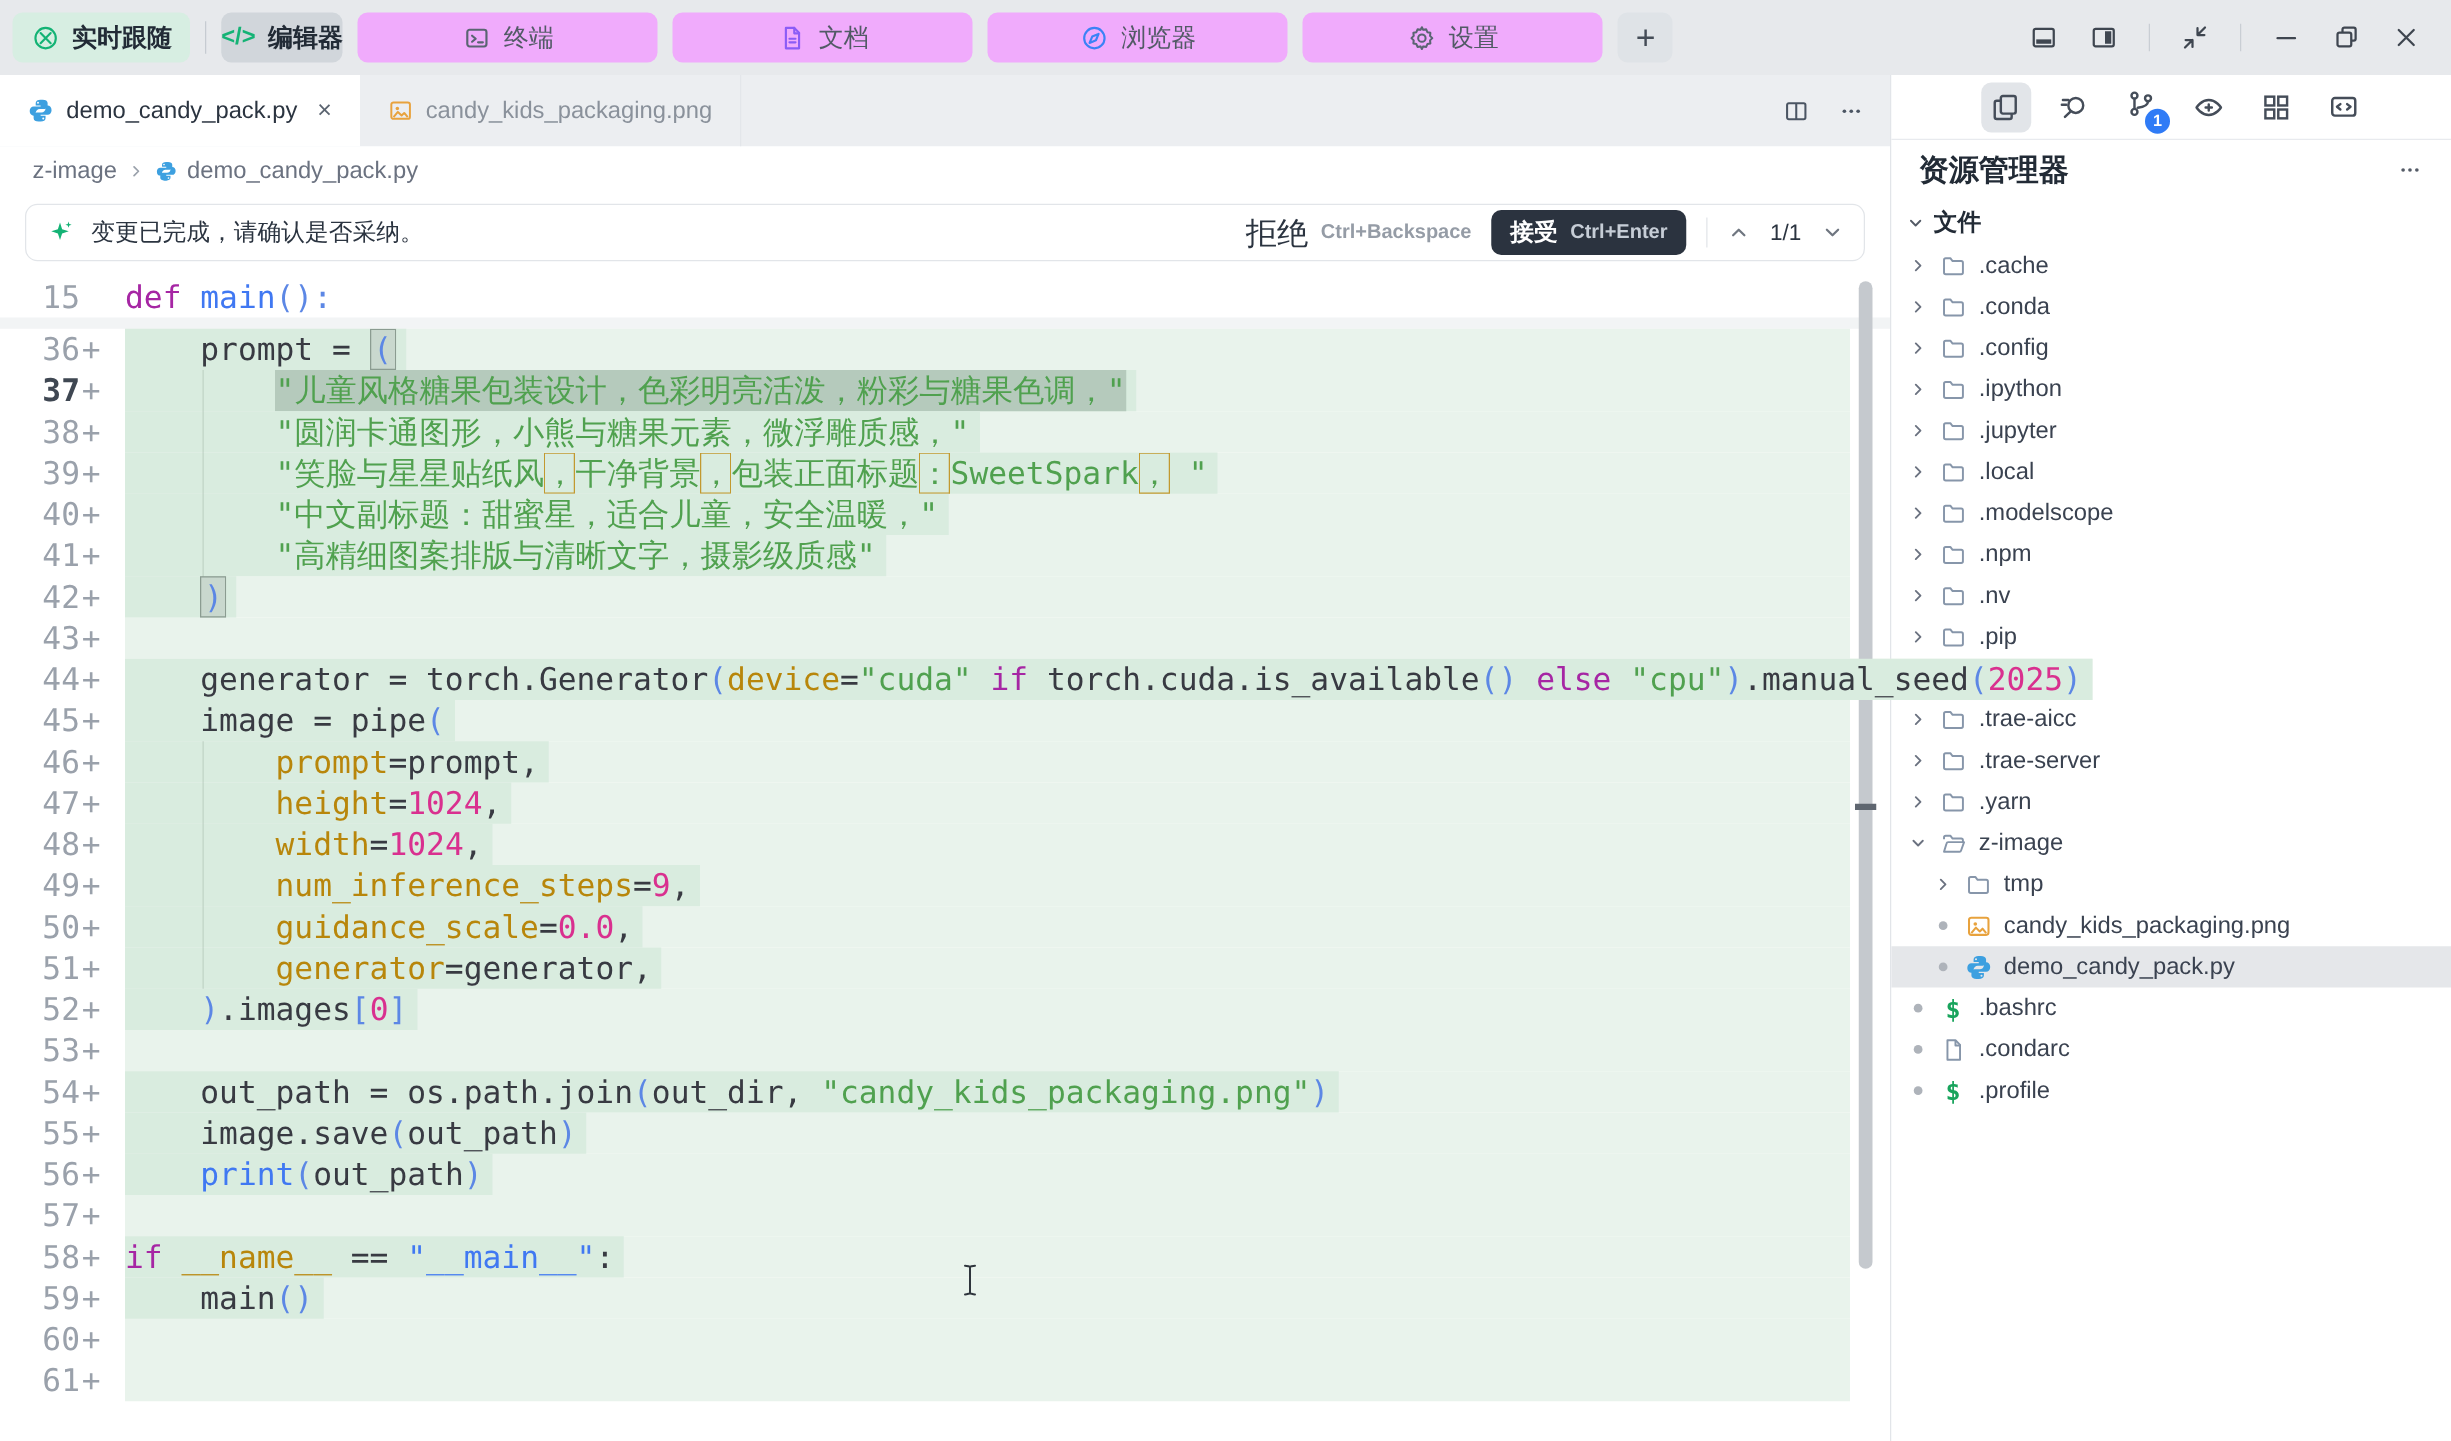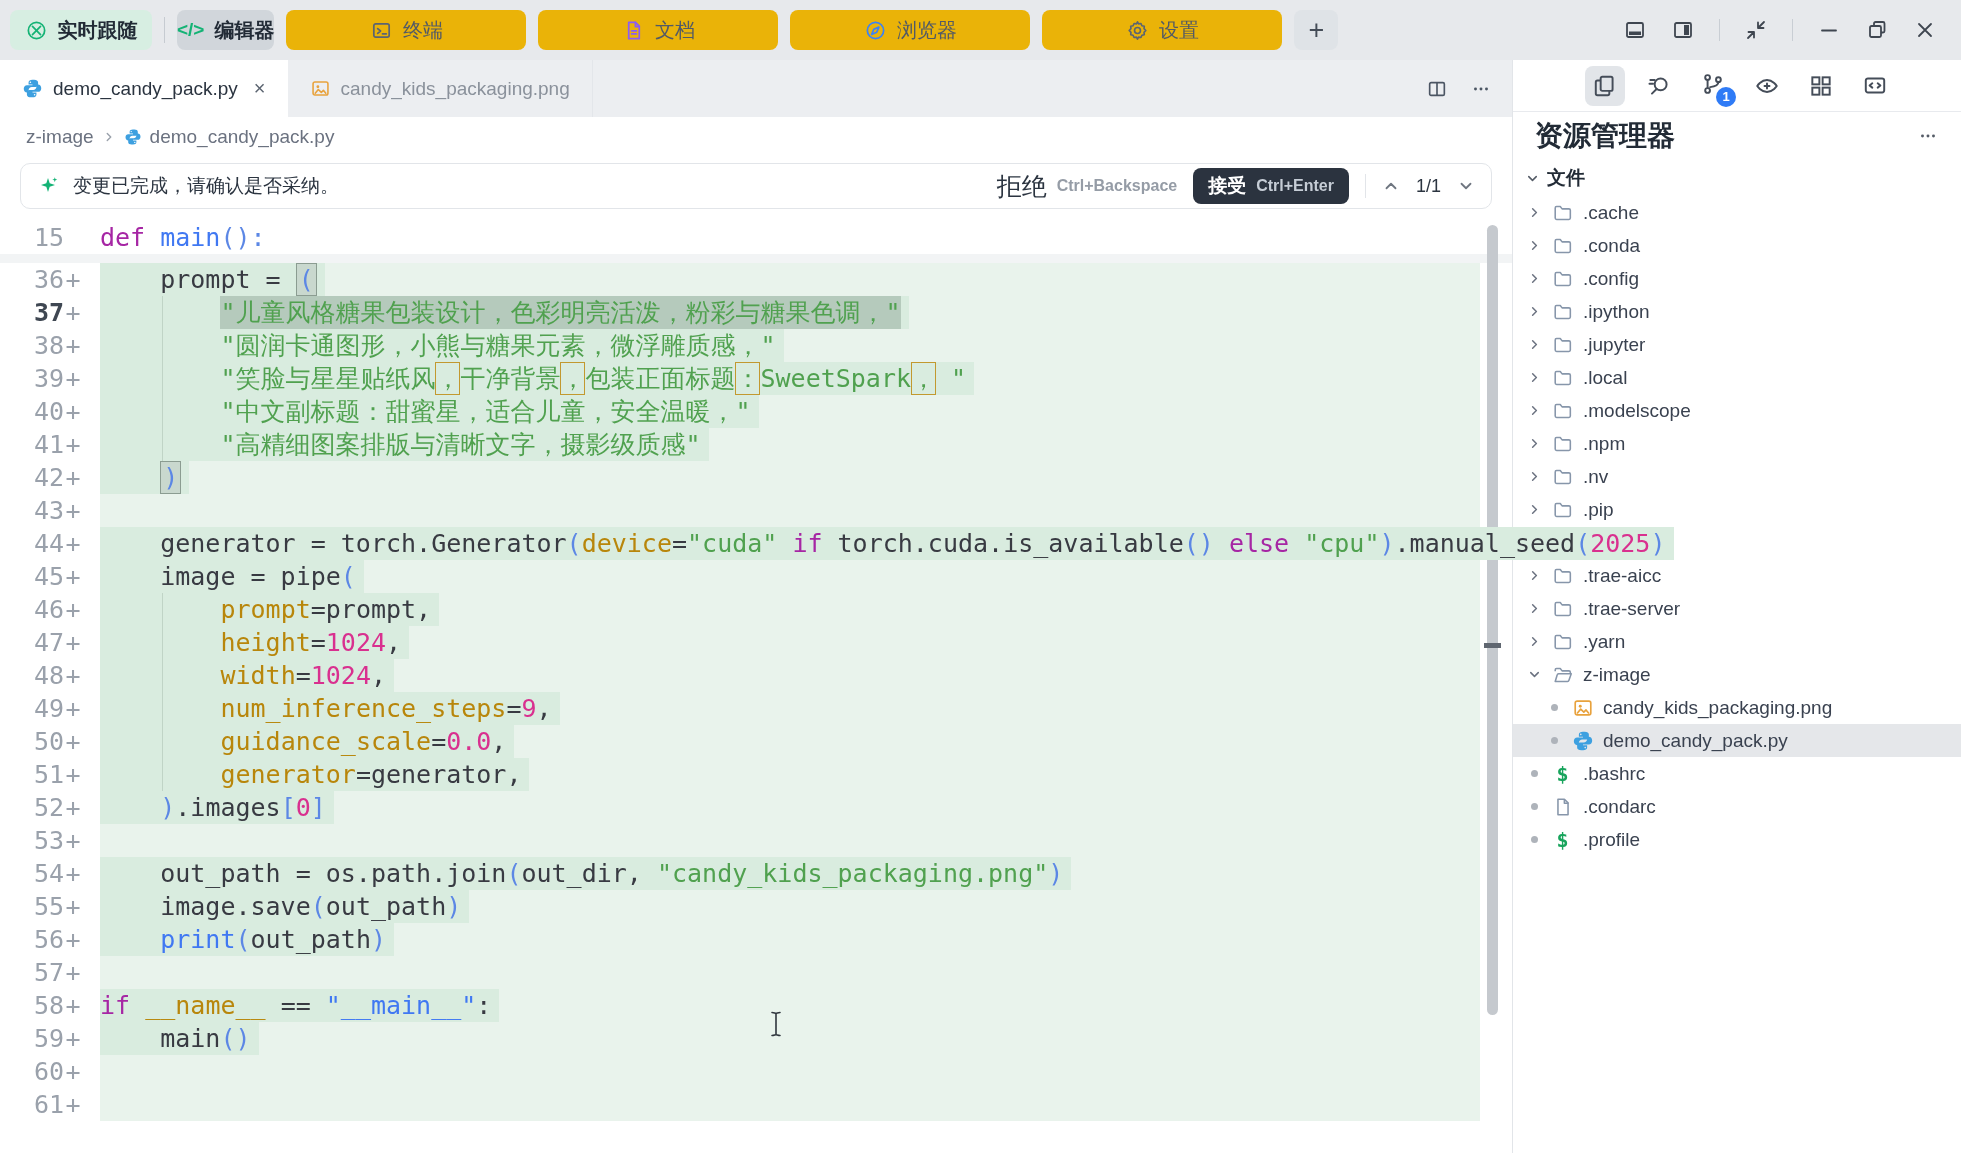--- a/index.html
+++ b/index.html
@@ -4,21 +4,21 @@
 <style>
   * { margin:0; padding:0; box-sizing:border-box; cursor:default; }
   html,body { width:1961px; height:1153px; overflow:hidden;
     font-family:"Liberation Sans", sans-serif; background:#fff; color:#2b3440; }
 
   .app { width:1961px; height:1153px; display:flex; flex-direction:column; }
 
   
   .titlebar { height:60px; flex:none; background:#e7e9ec; display:flex; align-items:center; padding-left:10px; }
   .tb-tabs { display:flex; align-items:center; gap:12px;text-align:right; }
-  .tb-tab { height:40px; border-radius:8px; background:#eab308; color:#525a66; font-size:20px;
+  .tb-tab { height:40px; border-radius:8px; background:#f0abfc; color:#525a66; font-size:20px;
     display:flex; align-items:center; justify-content:center; gap:10px; }
   .tb-tab.std { width:240px; }
   .tb-tab.live { width:142px; background:#d7eee2; color:#222b36; font-weight:700; }
   .tb-tab.active { background:#d1d6db; color:#222b36; font-weight:700; }
   .tb-divider { width:1px; height:26px; background:#c6cbd1; }
   .tb-tab .icon { display:flex; }
   .tb-tab .icon svg { width:23px; height:23px; display:block; }
   .code-glyph { font-weight:700; font-size:19px; }
   .tb-plus { width:44px; height:40px; margin-left:12px; border-radius:8px; background:#dfe3e7;
     color:#444c57; font-size:27px; display:flex; align-items:center; justify-content:center; }
@@ -101,21 +101,21 @@
   
   .sidebar { flex:1; background:#fff; display:flex; flex-direction:column; min-width:0; }
   .sb-icons { height:52px; flex:none; display:flex; align-items:center; gap:14px; padding-left:72px;
     border-bottom:1px solid #e8eaee; color:#454d59; }
   .sbi { display:flex; align-items:center; justify-content:center; width:40px; height:40px; border-radius:8px; position:relative; }
   .sbi svg { width:26px; height:26px; }
   .sbi.active { background:#e2e5e9; }
   .badge { position:absolute; right:-3px; bottom:-1px; min-width:20px; height:20px; border-radius:10px;
     background:var(--badge,#2f7bf6); color:#fff; font-size:13px; font-weight:700;
     display:flex; align-items:center; justify-content:center; }
-  .sb-header { height:48px; display:flex; align-items:center; padding:0 22px; font-size:28px; font-weight:700; color:#222b36;justify-content:space-between; }
+  .sb-header { height:48px; display:flex; align-items:center; padding:0 22px; font-size:24px; font-weight:700; color:#222b36;justify-content:space-between; }
   .sbh-more { margin-left:auto; color:#545b66; display:flex; }
   .sbh-more svg { width:22px; height:22px; }
   .sb-section { height:36px; display:flex; align-items:center; gap:7px; padding-left:12px;
     font-size:19px; font-weight:700; color:#222b36; }
   .sec-chev { display:flex; color:#545b66; }
   .sec-chev svg { width:15px; height:15px; }
   .tree-row { height:33px; display:flex; align-items:center; gap:9px; font-size:19px; color:#3a4250; }
   .tree-row.selected { background:#e5e7ea; }
   .tr-chev { width:15px; display:flex; color:#6b7280; flex:none; }
   .tr-chev svg { width:15px; height:15px; }
@@ -609,20 +609,33 @@
             </span>
             <span class="tr-icon" style="color: rgb(135, 150, 170);">
               <svg viewBox="0 0 24 24" fill="none" stroke="currentColor" stroke-width="1.7" stroke-linejoin="round">
                 <path d="M3.5 8V6.5A1.5 1.5 0 015 5h4l2 2.5h7.5A1.5 1.5 0 0120 9v1.5"></path>
                 <path d="M3.5 19l2.2-7.3a1.5 1.5 0 011.4-1.1H21l-2.6 7.3a1.5 1.5 0 01-1.4 1.1z"></path>
               </svg>
             </span>
             <span class="tr-label">z-image</span>
           </div>
           <div class="tree-row" style="padding-left: 34px;">
+            <span class="tr-chev">
+              <svg viewBox="0 0 16 16" fill="none" stroke="currentColor" stroke-width="1.6" stroke-linecap="round" stroke-linejoin="round">
+                <path d="M6 4l4 4-4 4"></path>
+              </svg>
+            </span>
+            <span class="tr-icon" style="color: rgb(135, 150, 170);">
+              <svg viewBox="0 0 24 24" fill="none" stroke="currentColor" stroke-width="1.7" stroke-linejoin="round">
+                <path d="M3.5 6.5A1.5 1.5 0 015 5h4l2 2.5h7.5A1.5 1.5 0 0120 9v8.5a1.5 1.5 0 01-1.5 1.5H5a1.5 1.5 0 01-1.5-1.5z"></path>
+              </svg>
+            </span>
+            <span class="tr-label">tmp</span>
+          </div>
+          <div class="tree-row" style="padding-left: 34px;">
             <span class="tr-dot">
               <i></i>
             </span>
             <span class="tr-icon" style="color: rgb(232, 162, 61);">
               <svg viewBox="0 0 24 24" fill="none" stroke="currentColor" stroke-width="1.8" stroke-linejoin="round">
                 <rect x="3.5" y="4.5" width="17" height="15" rx="2"></rect>
                 <circle cx="9" cy="10" r="1.6" fill="currentColor" stroke="none"></circle>
                 <path d="M5.5 18l4-4.8 3.4 3.3 2.4-2.4 3.2 3.9"></path>
               </svg>
             </span>

